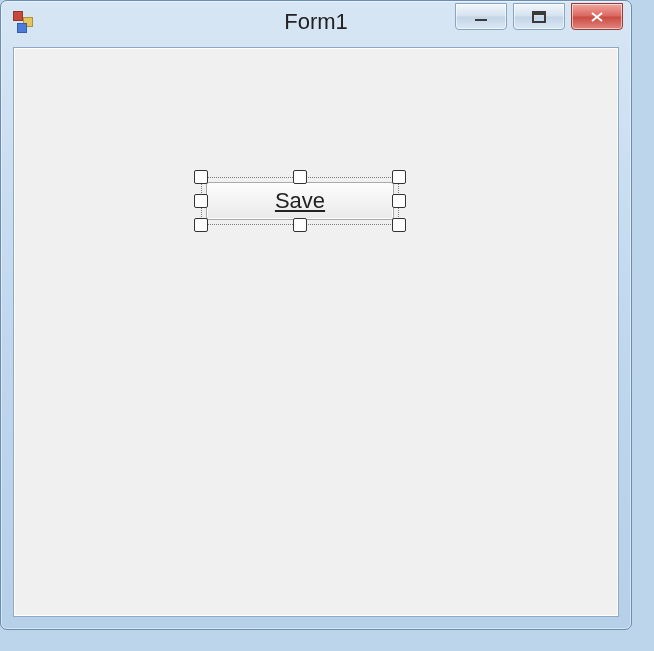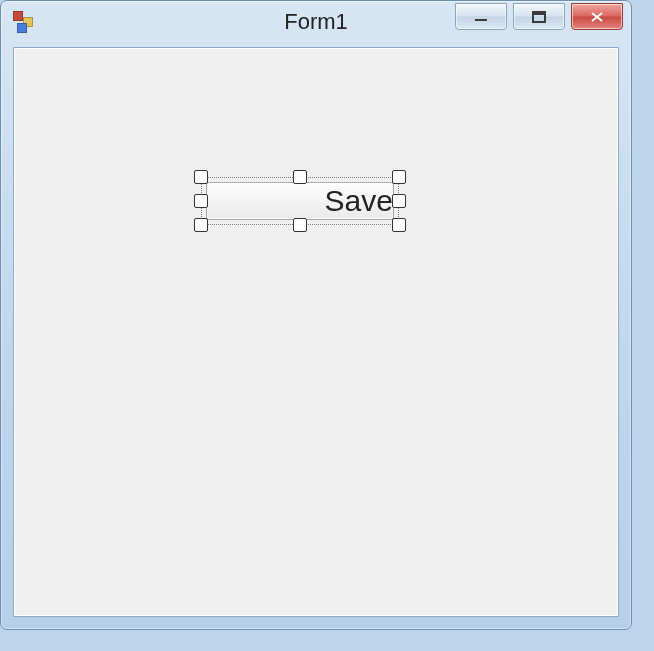--- a/index.html
+++ b/index.html
@@ -66,23 +66,24 @@
     .sel-border {
       position: absolute; inset: 7px;
       border: 1px dotted #7a7a7a;
       pointer-events: none;
     }
     .control-btn {
       position: absolute; left: 12px; top: 12px; right: 12px; bottom: 12px;
       background: linear-gradient(to bottom, #fdfdfd, #eaeaea);
       border: 1px solid #a8a8a8;
       border-radius: 3px;
-      display: flex; align-items: center; justify-content: flex-end;
-      font-size: 30px; color: #222;
+      display: flex; align-items: center; justify-content: center;
+      font-size: 22px; color: #222;
       box-shadow: inset 0 0 0 1px #fff;
+      text-decoration: underline;
     }
     .handle {
       position: absolute; width: 14px; height: 14px;
       background: #fff; border: 1px solid #333; border-radius: 2px;
     }
     .h-tl { left: 0; top: 0; cursor: nwse-resize; }
     .h-tc { left: calc(50% - 7px); top: 0; cursor: ns-resize; }
     .h-tr { right: 0; top: 0; cursor: nesw-resize; }
     .h-ml { left: 0; top: calc(50% - 7px); cursor: ew-resize; }
     .h-mr { right: 0; top: calc(50% - 7px); cursor: ew-resize; }

